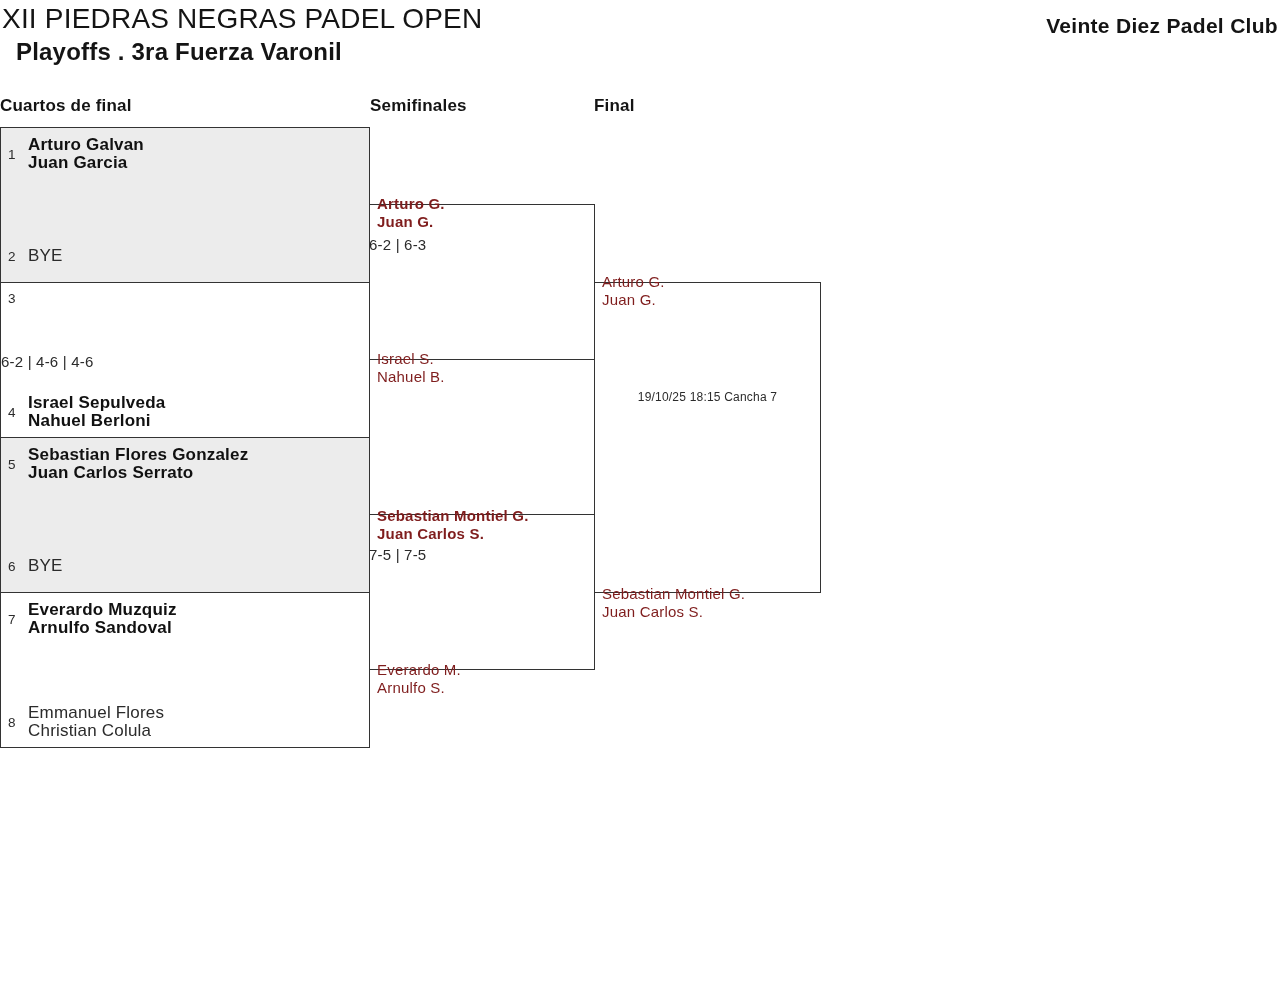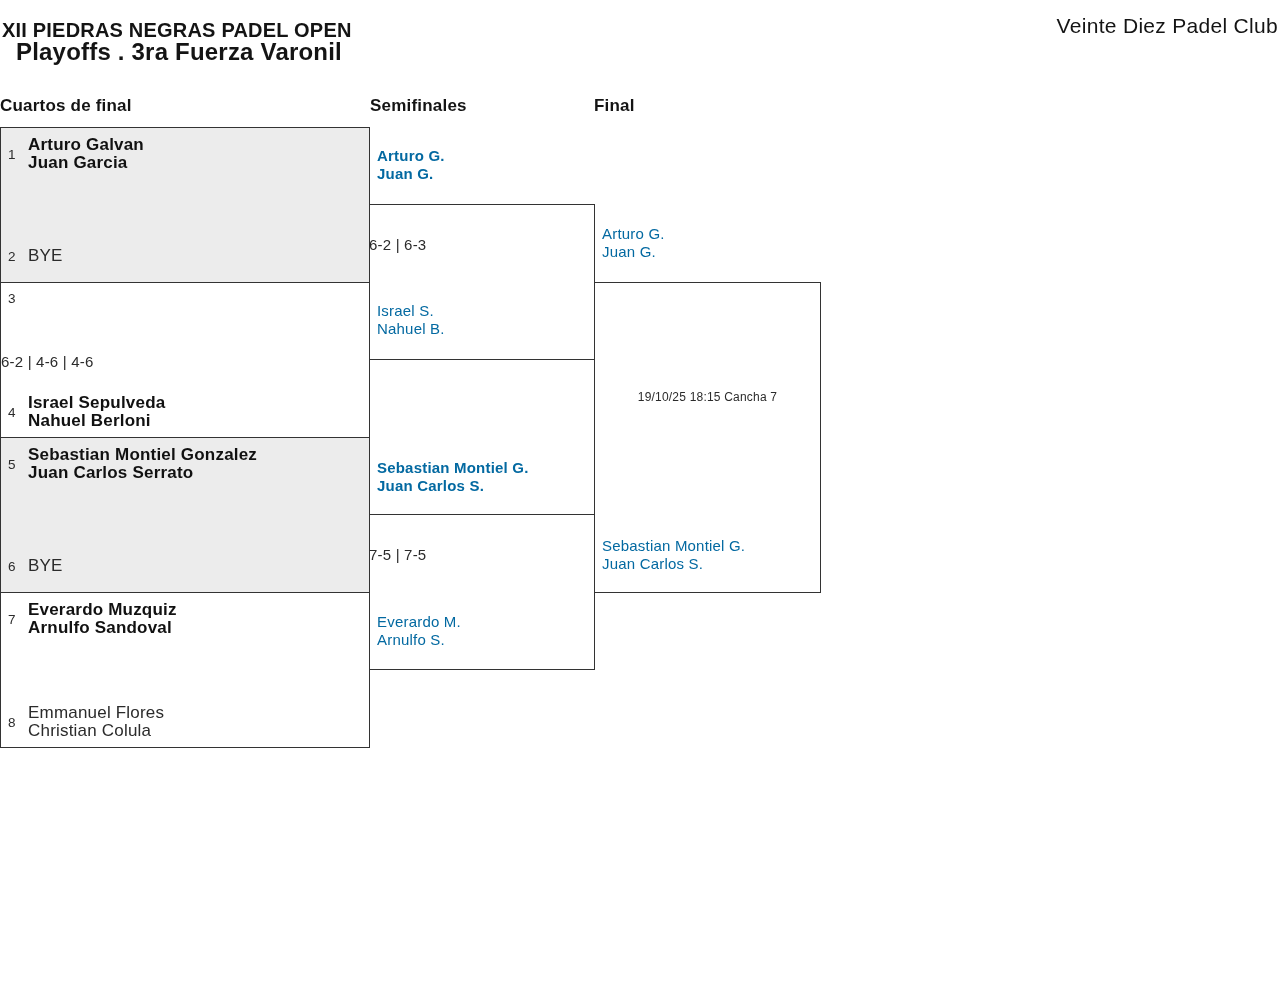--- a/index.html
+++ b/index.html
@@ -6,23 +6,23 @@
   body {
     font-family: "Liberation Sans", sans-serif;
     color: #2b2b2b;
     width: 1280px; height: 982px;
     position: relative;
     overflow: hidden;
   }
   .canvas { position: absolute; left: 0; top: 0; width: 1280px; height: 982px; }
 
   
-  .title    { position: absolute; left: 2px;  top: 14px;  font-size: 20px; line-height: 33px; font-weight: 700; color: #141414; letter-spacing: .2px; white-space: nowrap; }
+  .title    { position: absolute; left: 2px;  top: 2px;  font-size: 28px; line-height: 33px; font-weight: 400; color: #141414; letter-spacing: .2px; white-space: nowrap; }
   .subtitle { position: absolute; left: 16px;  top: 35px; font-size: 24px; line-height: 33px; font-weight: 700; color: #141414; letter-spacing: .2px; white-space: nowrap; }
-  .club     { position: absolute; right: 2px; top: 14px; font-size: 21px; font-weight: 400; color: #141414; letter-spacing: .3px; white-space: nowrap; text-align: right; }
+  .club     { position: absolute; right: 2px; top: 14px; font-size: 21px; font-weight: 700; color: #141414; letter-spacing: .3px; white-space: nowrap; text-align: right; }
 
   
   .colh { position: absolute; top: 96px; text-align: left; font-size: 17px; font-weight: 600; color: #141414; letter-spacing: .2px; }
   .colh.c1 { left: 0;     width: 370px; }
   .colh.c2 { left: 370px; width: 225px; }
   .colh.c3 { left: 594px; width: 227px; }
 
   
   .match { position: absolute; box-sizing: border-box; border: 1px solid #333; background: #ffffff; }
   .match.shaded { background: #ececec; }
@@ -40,21 +40,21 @@
   .pos-top { top: 8px; }
   .pos-bot { bottom: 7px; }
   .pos-bye { bottom: 17px; }
   .winner  { font-weight: 700; color: #111; }
 
   
   .score { position: absolute; left: 0; width: 100%; text-align: left; font-size: 15px; letter-spacing: .2px; color: #2b2b2b; }
   .qf .score { top: 70px; }
 
   
-  .lbl { position: absolute; font-size: 15px; line-height: 18px; letter-spacing: .2px; color: #0369a1; }
+  .lbl { position: absolute; font-size: 15px; line-height: 18px; letter-spacing: .2px; color: #7f1d1d; margin-top: 48px; }
   .lbl .nl { display: block; white-space: nowrap; }
   .sfw1 { left: 377px; top: 147px; }
   .sfl1 { left: 377px; top: 302px; }
   .sfw2 { left: 377px; top: 459px; }
   .sfl2 { left: 377px; top: 613px; }
   .fw1  { left: 602px; top: 225px; }
   .fw2  { left: 602px; top: 537px; }
 
   .sfscore { position: absolute; left: 369px; width: 226px; text-align: left; font-size: 15px; letter-spacing: .2px; color: #2b2b2b; }
   .sfscore.s1 { top: 236px; }
@@ -102,21 +102,21 @@
         <span class="nl">Israel Sepulveda</span>
         <span class="nl">Nahuel Berloni</span>
       </span>
     </div>
   </div>
 
   <div class="match qf qf3 shaded">
     <div class="team pos-top">
       <span class="seed">5</span>
       <span class="names winner">
-        <span class="nl">Sebastian Montiel Gonzalez</span>
+        <span class="nl">Sebastian Flores Gonzalez</span>
         <span class="nl">Juan Carlos Serrato</span>
       </span>
     </div>
     <div class="team pos-bye">
       <span class="seed">6</span>
       <span class="names">
         <span class="nl">BYE</span>
       </span>
     </div>
   </div>

